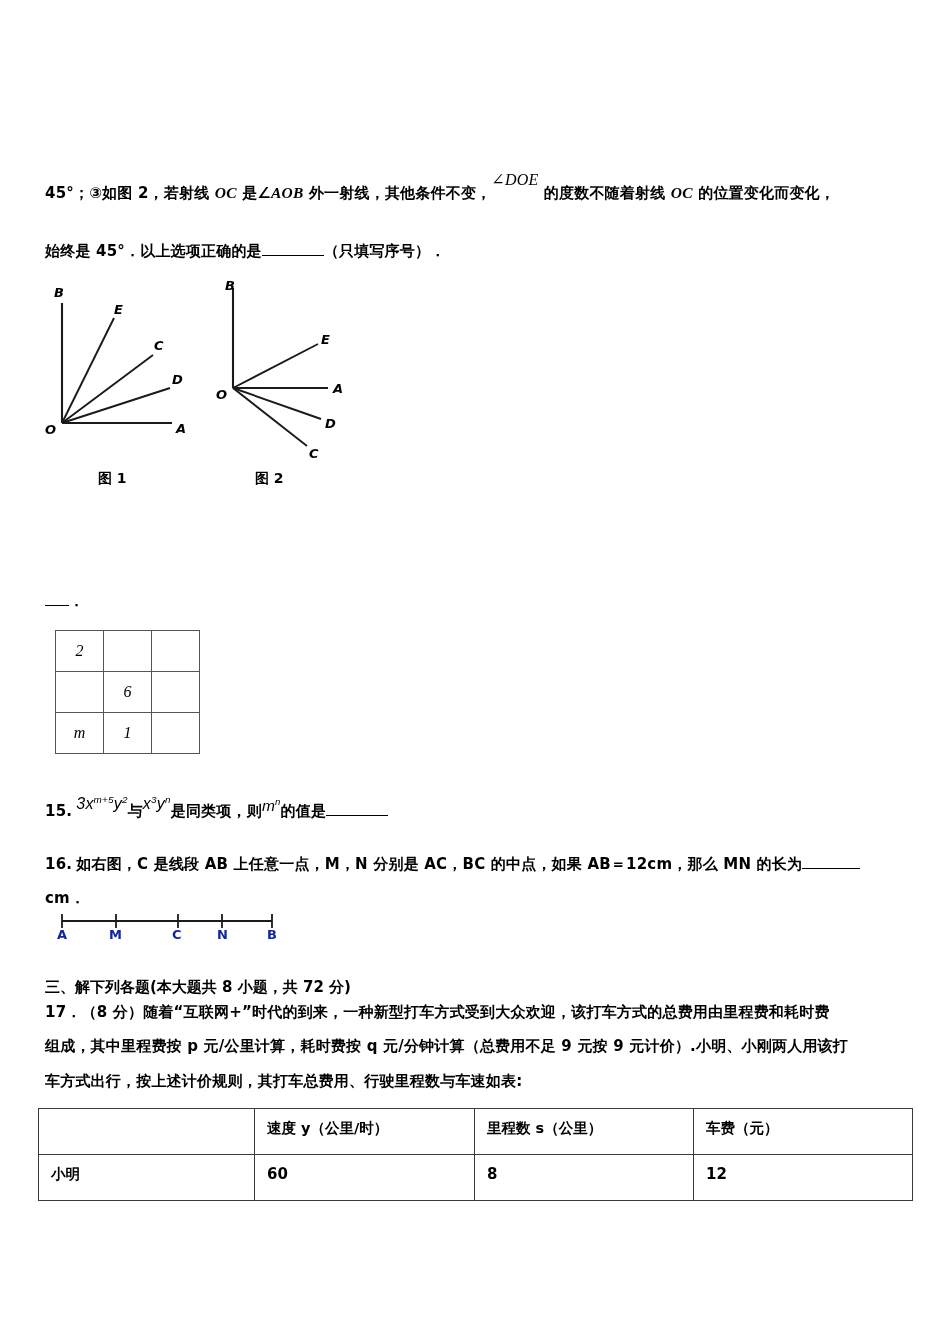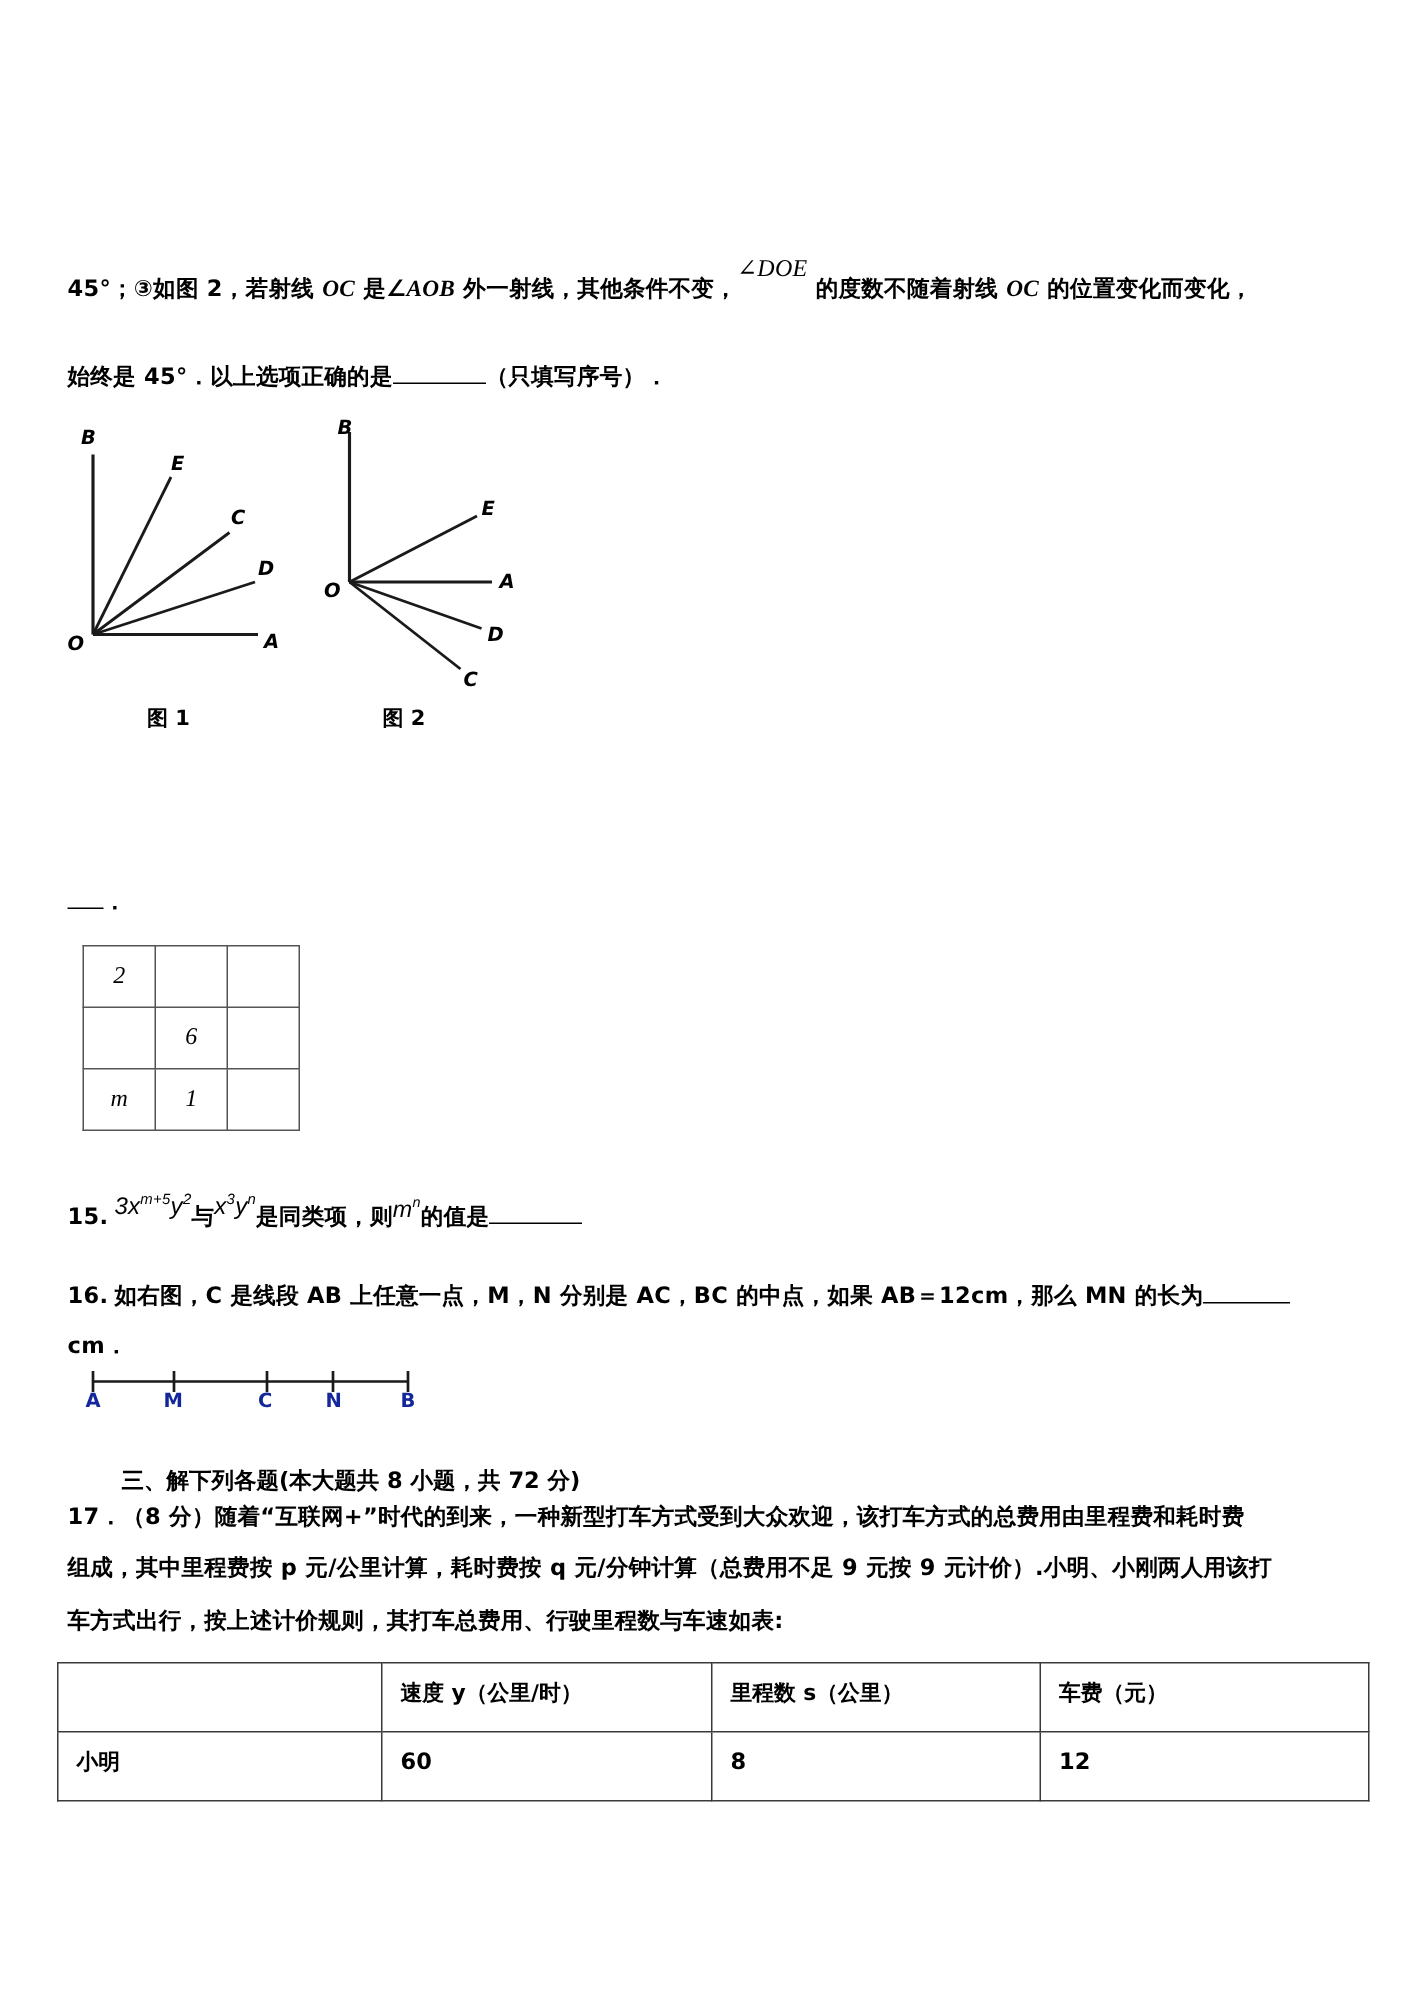--- a/index.html
+++ b/index.html
@@ -214,21 +214,21 @@
       <line x1="172" y1="9" x2="172" y2="23" stroke="#1a1a1a" stroke-width="1.8"></line>
       <line x1="222" y1="9" x2="222" y2="23" stroke="#1a1a1a" stroke-width="1.8"></line>
     </svg>
     <div class="figcap" style="left:7px;  top:22px; color:#13269c;">A</div>
     <div class="figcap" style="left:59px; top:22px; color:#13269c;">M</div>
     <div class="figcap" style="left:122px;top:22px; color:#13269c;">C</div>
     <div class="figcap" style="left:167px;top:22px; color:#13269c;">N</div>
     <div class="figcap" style="left:217px;top:22px; color:#13269c;">B</div>
   </div>
 
-  <div class="sect-head" style="left:45px; top:978px;margin-left:36px;">三、解下列各题(本大题共 8 小题，共 72 分)</div>
+  <div class="sect-head" style="left:45px; top:978px;">三、解下列各题(本大题共 8 小题，共 72 分)</div>
 
   <div class="para" style="left:45px; top:1004px;">
     <span class="cn">17．</span><span class="cn">（8 分）</span><span class="cn">随着“互联网+”时代的到来，一种新型打车方式受到大众欢迎，该打车方式的总费用由里程费和耗时费</span>
   </div>
   <div class="para" style="left:45px; top:1038px;">
     <span class="cn">组成，其中里程费按 p 元/公里计算，耗时费按 q 元/分钟计算（总费用不足 9 元按 9 元计价）.小明、小刚两人用该打</span>
   </div>
   <div class="para" style="left:45px; top:1073px;">
     <span class="cn">车方式出行，按上述计价规则，其打车总费用、行驶里程数与车速如表:</span>
   </div>

